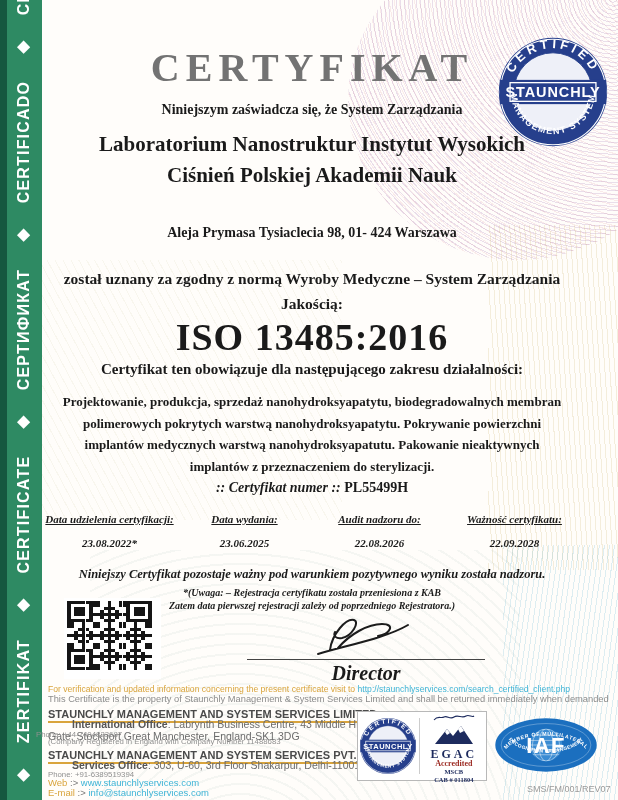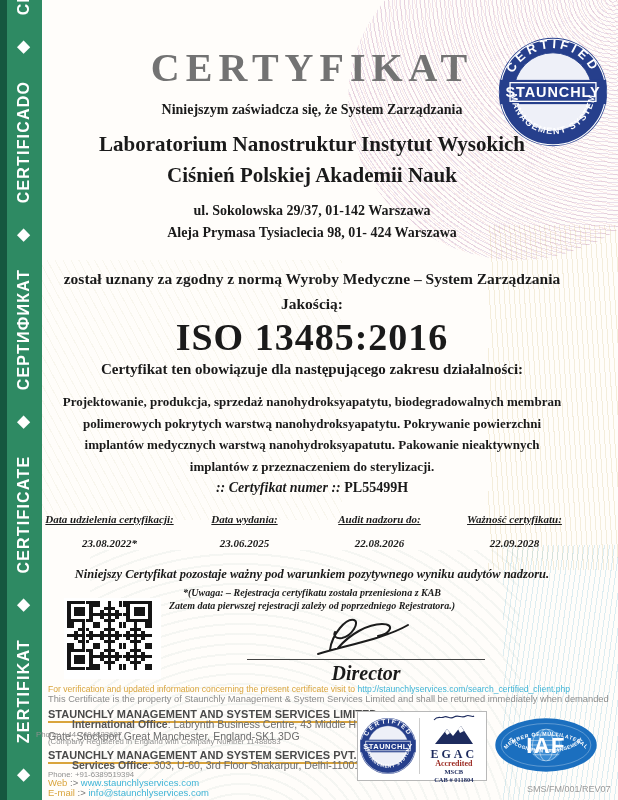--- a/index.html
+++ b/index.html
@@ -120,21 +120,20 @@
       <textPath href="#arcB1" startOffset="50%" text-anchor="middle">MANAGEMENT SYSTEM</textPath>
     </text>
   </svg>
 
   <div class="abs ctr title">CERTYFIKAT</div>
   <div class="abs ctr subtitle">Niniejszym zaświadcza się, że System Zarządzania</div>
 
   <div class="abs ctr org-name">
     <span style="display:inline-block;max-width:480px;">Laboratorium Nanostruktur Instytut Wysokich Ciśnień Polskiej Akademii Nauk</span>
   </div>
-  <div class="abs ctr addr addr1">ul. Sokolowska 29/37, 01-142 Warszawa</div>
   <div class="abs ctr addr addr2">Aleja Prymasa Tysiaclecia 98, 01- 424 Warszawa</div>
 
   <div class="abs ctr statement">
     <span>został uznany za zgodny z normą Wyroby Medyczne – System Zarządzania Jakością:</span>
   </div>
   <div class="abs ctr iso">ISO 13485:2016</div>
   <div class="abs ctr scope-intro">Certyfikat ten obowiązuje dla następującego zakresu działalności:</div>
   <div class="abs ctr scope">
     <span>Projektowanie, produkcja, sprzedaż nanohydroksyapatytu, biodegradowalnych membran polimerowych pokrytych warstwą nanohydroksyapatytu. Pokrywanie powierzchni implantów medycznych warstwą nanohydroksyapatutu. Pakowanie nieaktywnych implantów z przeznaczeniem do sterylizacji.</span>
   </div>
@@ -155,21 +154,21 @@
     <div class="col">
       <div class="lbl">Audit nadzoru do:</div>
       <div class="val">22.08.2026</div>
     </div>
     <div class="col">
       <div class="lbl">Ważność certyfikatu:</div>
       <div class="val">22.09.2028</div>
     </div>
   </div>
 
-  <div class="abs ctr validity">Niniejszy Certyfikat pozostaje ważny pod warunkiem pozytywnego wyniku audytów nadzoru.</div>
+  <div class="abs ctr validity">Niniejszy Certyfikat pozostaje ważny pod warunkiem pozytywnego wyniku została nadzoru.</div>
   <div class="abs ctr note2">
     <div>*(Uwaga: – Rejestracja certyfikatu została przeniesiona z KAB</div>
     <div>Zatem data pierwszej rejestracji zależy od poprzedniego Rejestratora.)</div>
   </div>
 
   <div class="abs qr">
     <div class="qr-grid" id="qr">
         <i style="left:0px;top:0px"></i>
         <i style="left:3.7px;top:0px"></i>
         <i style="left:7.4px;top:0px"></i>

